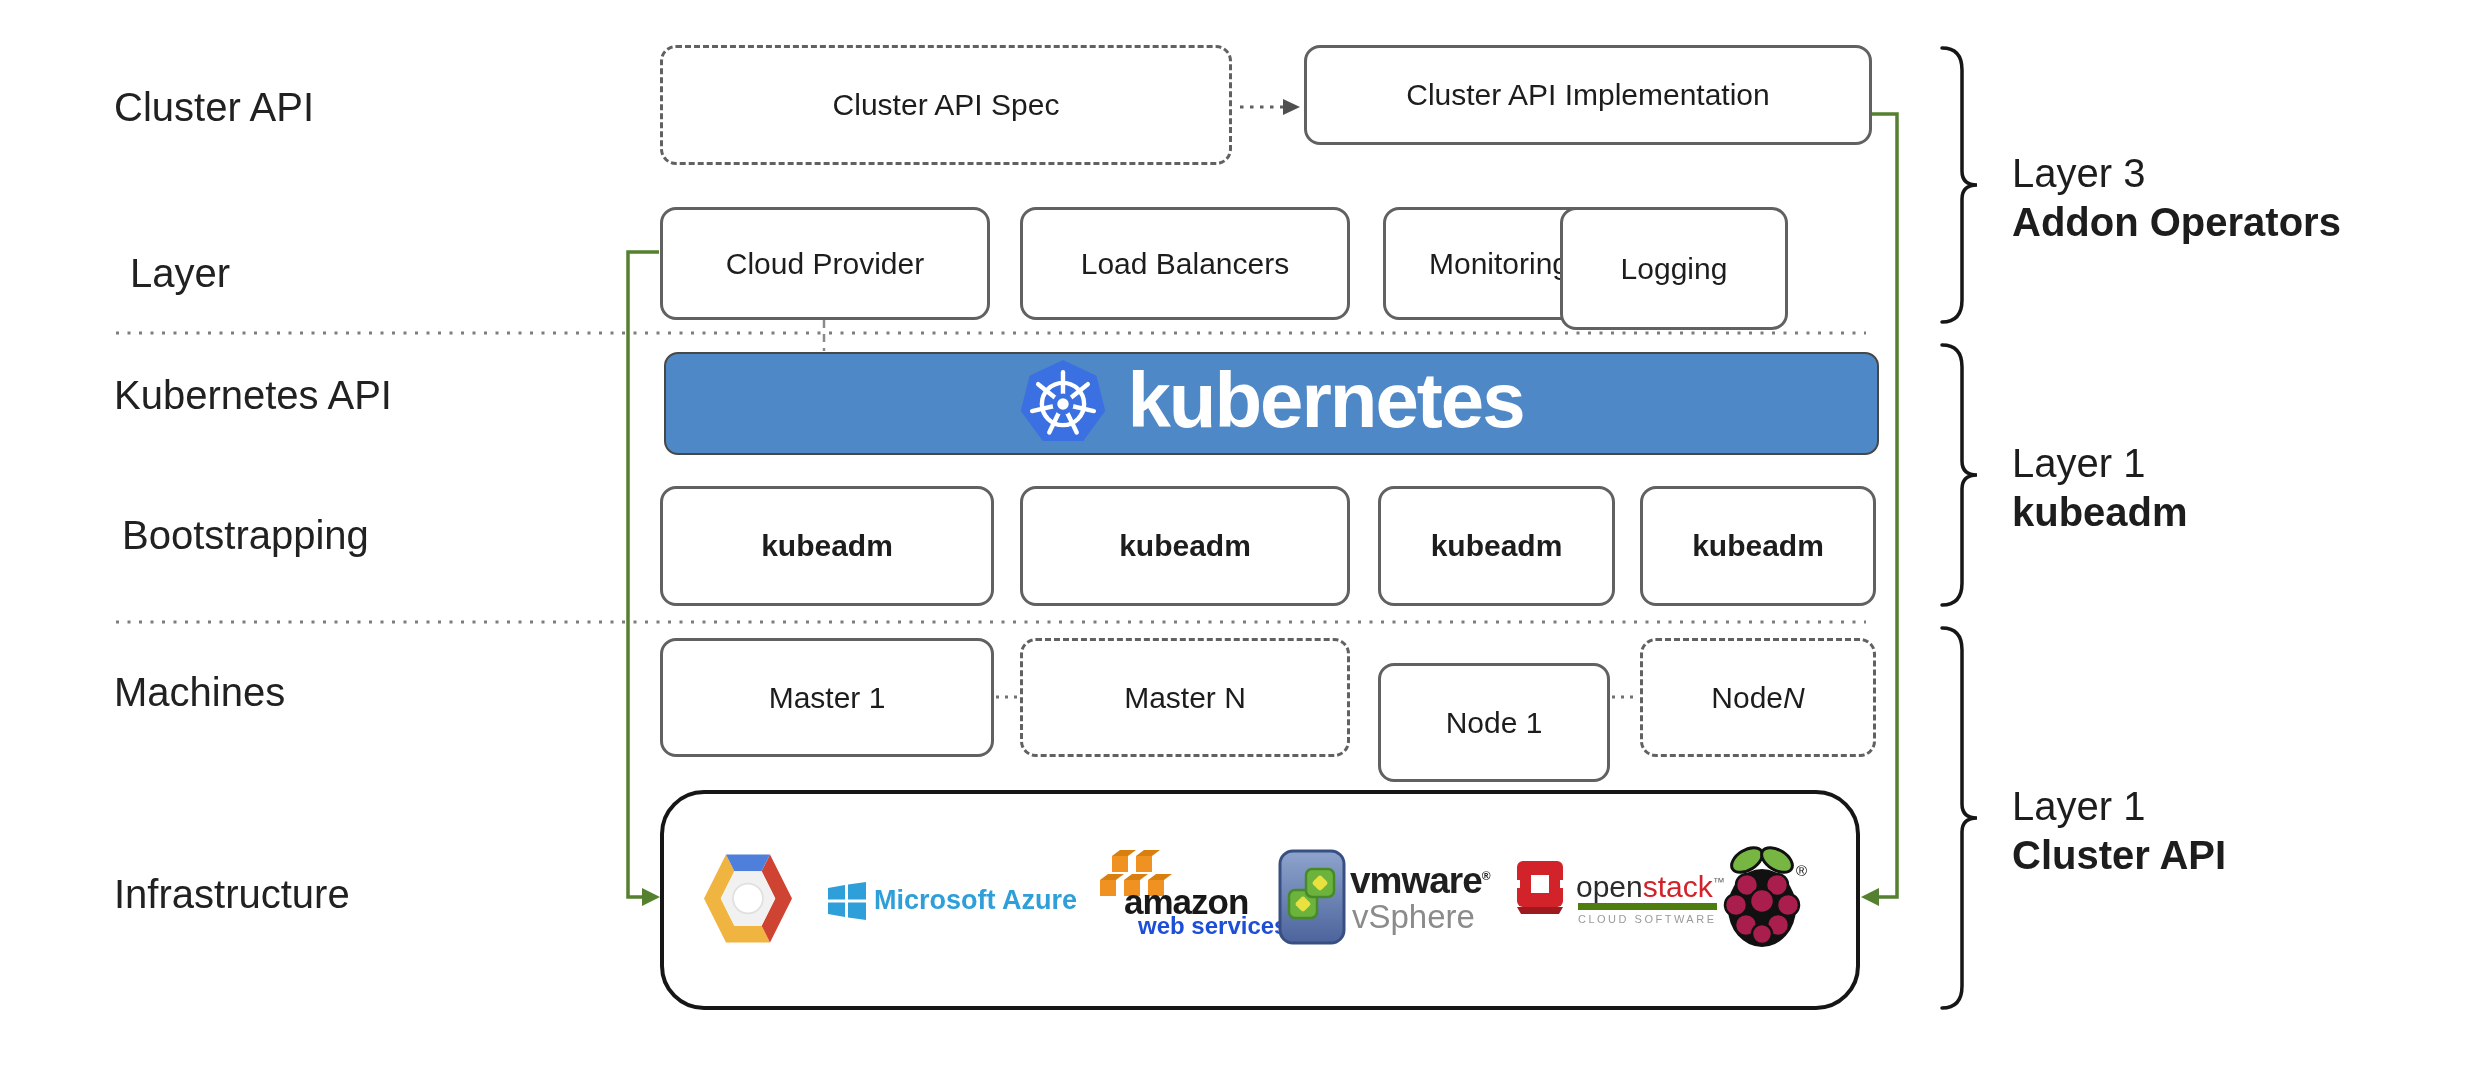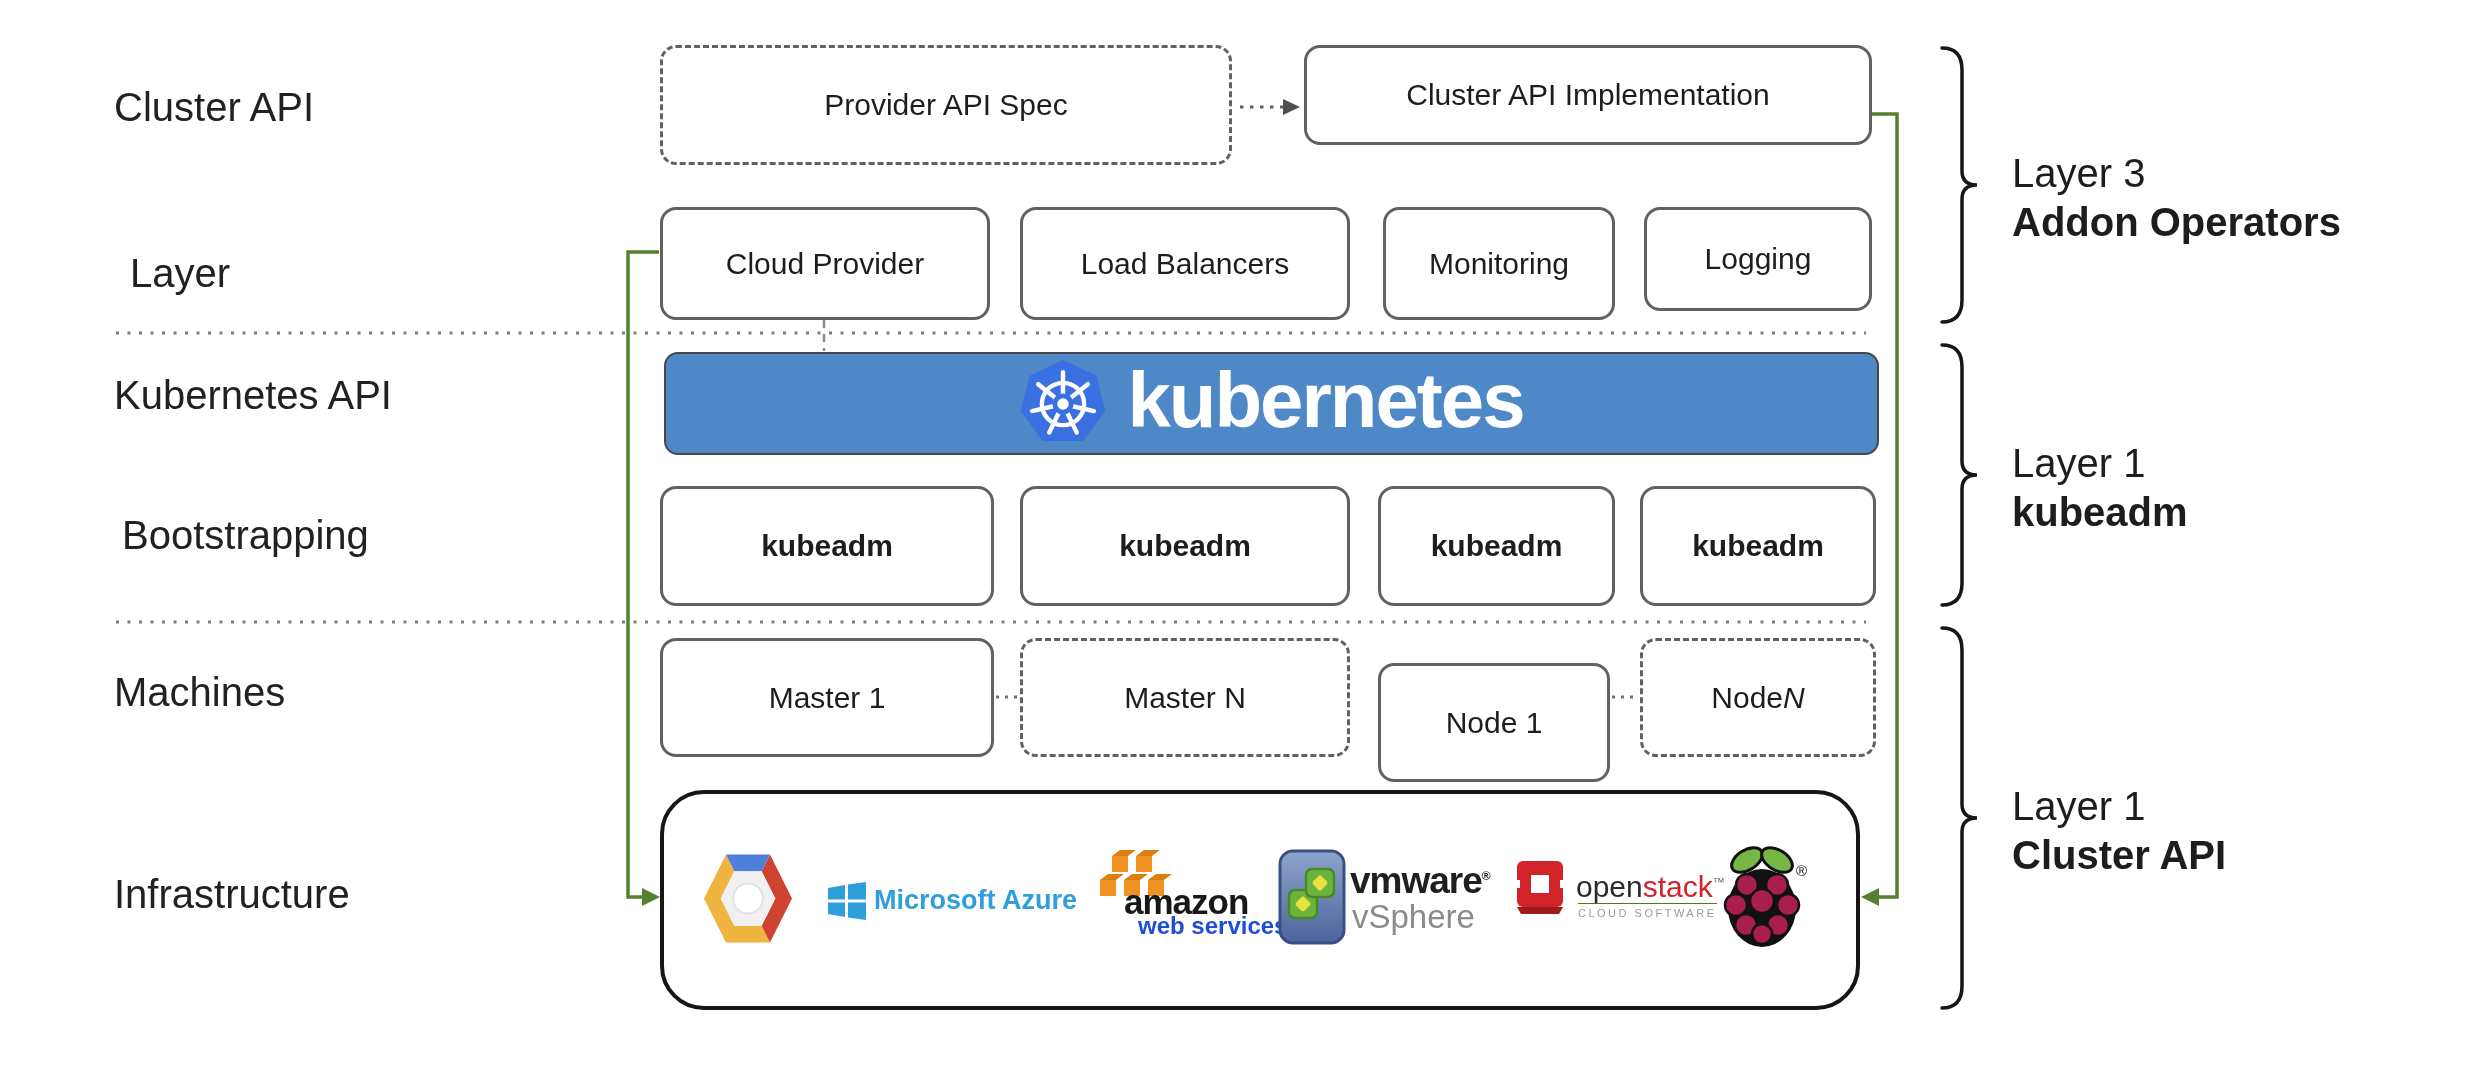--- a/index.html
+++ b/index.html
@@ -34,21 +34,21 @@
   .azure-text{font-size:27px;font-weight:bold;color:var(--c-azure_blue,#2f9fd9);}
   .aws-amazon{font-size:35px;font-weight:bold;color:#181818;letter-spacing:-1px;}
   .aws-web{font-size:24px;font-weight:bold;color:#1d4ed8;letter-spacing:0px;}
   .vmware-word{font-size:37px;font-weight:bold;color:#1f1f1f;letter-spacing:-1px;}
   .vmware-word sup{font-size:12px;}
   .vsphere-word{font-size:33px;color:var(--c-vsphere_gray,#8b8b8b);font-weight:normal;}
   .os-word{font-size:30px;font-weight:500;}
   .os-open{color:#2b2b2b;}
   .os-stack{color:var(--c-openstack_red,#d2232a);}
   .os-word sup{font-size:12px;color:#666;}
-  .os-sub{font-size:11px;letter-spacing:2.5px;color:#9a9a9a;border-top:1px solid #4d7c0f;padding-top:3px;}
+  .os-sub{font-size:11px;letter-spacing:2.5px;color:#9a9a9a;border-top:7px solid #4d7c0f;padding-top:3px;}
   .italic{font-style:italic;}
 </style>
 </head>
 <body>
 
 <div class="stage">
 
   <svg class="overlay" viewBox="0 0 2490 1076">
 
     <line x1="116" y1="333" x2="1866" y2="333" stroke="var(--c-dotted,#7d7d7d)" stroke-width="3" stroke-dasharray="3 8.5"></line>
@@ -73,27 +73,27 @@
     <path fill="none" stroke="var(--c-dark,#161616)" stroke-width="3.5" stroke-linecap="round" d="M 1942,628 Q 1962,628 1962,650 L 1962,804 Q 1962,818 1977,818 Q 1962,818 1962,832 L 1962,986 Q 1962,1008 1942,1008"></path>
   </svg>
 
   <div class="rowlabel" style="left:114px;top:84px">Cluster API</div>
   <div class="rowlabel" style="left:130px;top:250px">Layer</div>
   <div class="rowlabel" style="left:114px;top:372px">Kubernetes API</div>
   <div class="rowlabel" style="left:122px;top:512px">Bootstrapping</div>
   <div class="rowlabel" style="left:114px;top:669px">Machines</div>
   <div class="rowlabel" style="left:114px;top:871px">Infrastructure</div>
 
-  <div class="box dashed" style="left:660px;top:45px;width:572px;height:120px">Provider API Spec</div>
+  <div class="box dashed" style="left:660px;top:45px;width:572px;height:120px">Cluster API Spec</div>
   <div class="box" style="left:1304px;top:45px;width:568px;height:100px">Cluster API Implementation</div>
 
   <div class="box" style="left:660px;top:207px;width:330px;height:113px">Cloud Provider</div>
   <div class="box" style="left:1020px;top:207px;width:330px;height:113px">Load Balancers</div>
   <div class="box" style="left:1383px;top:207px;width:232px;height:113px">Monitoring</div>
-  <div class="box" style="left:1644px;top:207px;width:228px;height:104px">Logging</div>
+  <div class="box" style="left:1560px;top:207px;width:228px;height:123px">Logging</div>
 
   <div class="banner">
     <svg width="88" height="92" viewBox="0 0 100 104">
       <polygon points="50,2 88,20 98,60 73,94 27,94 2,60 12,20" fill="var(--c-k8s_blue,#3a70e2)"></polygon>
       <g stroke="#ffffff" stroke-width="5" stroke-linecap="round">
         <line x1="50" y1="52" x2="50" y2="16"></line>
         <line x1="50" y1="52" x2="78.2" y2="29.5"></line>
         <line x1="50" y1="52" x2="85.1" y2="60"></line>
         <line x1="50" y1="52" x2="65.6" y2="84.4"></line>
         <line x1="50" y1="52" x2="34.4" y2="84.4"></line>

